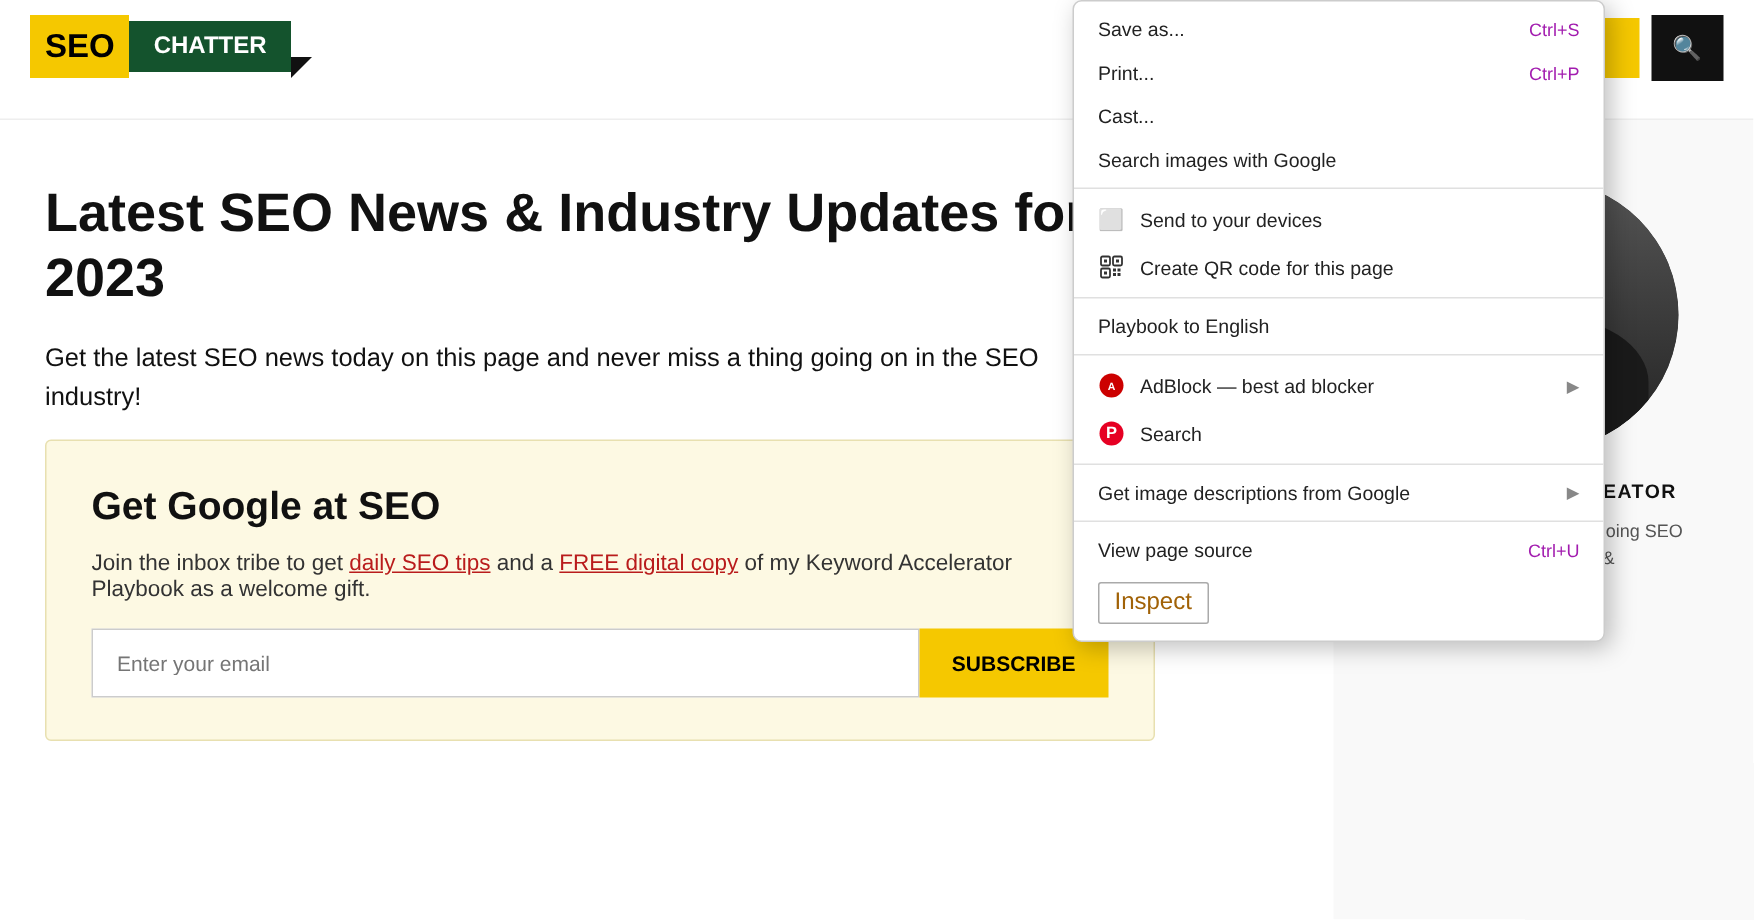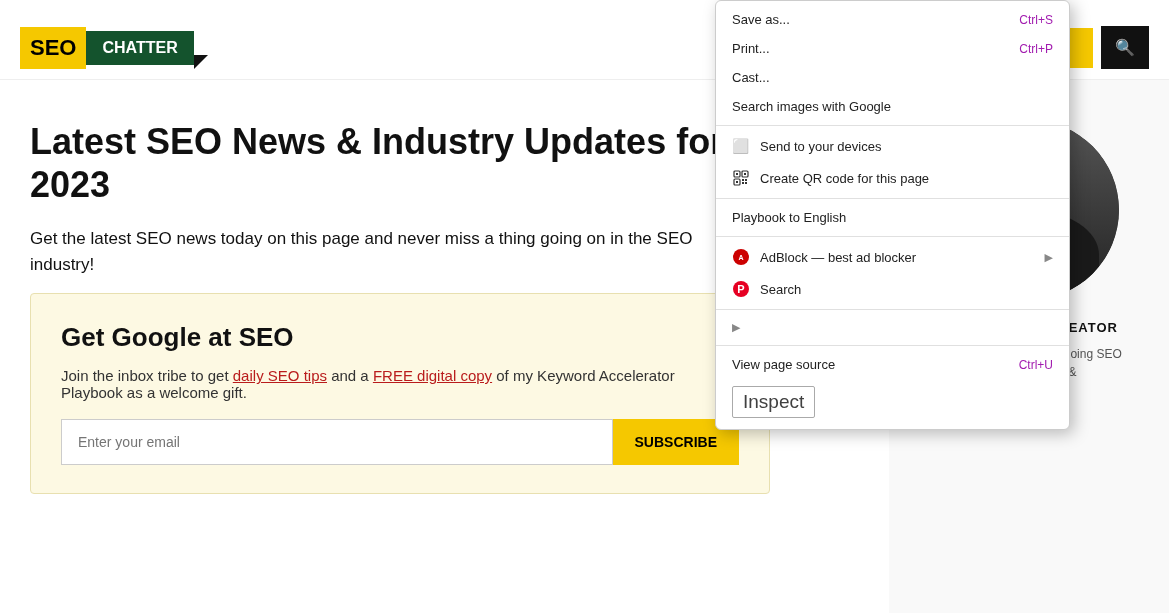--- a/index.html
+++ b/index.html
@@ -1,21 +1,21 @@
 <!DOCTYPE html>
 <html><head>
   <meta charset="utf-8">
   <style>
     * { margin: 0; padding: 0; box-sizing: border-box; }
     body { font-family: Arial, sans-serif; background: #fff; width: 1169px; height: 613px; overflow: hidden; position: relative; }
 
     
     .header {
       display: flex;
-      align-items: flex-end;
+      align-items: flex-start;
       padding: 10px 20px;
       background: #fff;
       border-bottom: 1px solid #eee;
       height: 80px;
     }
     .logo-container {
       display: flex;
       align-items: center;
       gap: 0;
     }
@@ -260,24 +260,24 @@
       height: 1px;
       background: #e0e0e0;
       margin: 4px 0;
     }
     .menu-item.highlighted {
       
     }
     .inspect-box {
       border: 1px solid #aaa;
       padding: 4px 10px;
-      font-size: 19px;
+      font-size: 16px;
       cursor: pointer;
       border-radius: 2px;
-      color: #404040;
+      color: #a16207;
     }
     
     .adblock-icon {
       width: 16px;
       height: 16px;
       border-radius: 50%;
       background: #cc0000;
       display: flex;
       align-items: center;
       justify-content: center;
@@ -421,20 +421,21 @@
   <div class="menu-item">
     <span class="menu-item-icon">
       <div class="pinterest-icon">P</div>
     </span>
     <span class="menu-item-label">Search</span>
   </div>
 
   <div class="menu-divider"></div>
 
   <div class="menu-item">
+    <span class="menu-item-label">Get image descriptions from Google</span>
     <span class="menu-item-arrow">▶</span>
   </div>
 
   <div class="menu-divider"></div>
 
   <div class="menu-item">
     <span class="menu-item-label">View page source</span>
     <span class="menu-item-shortcut">Ctrl+U</span>
   </div>
 

